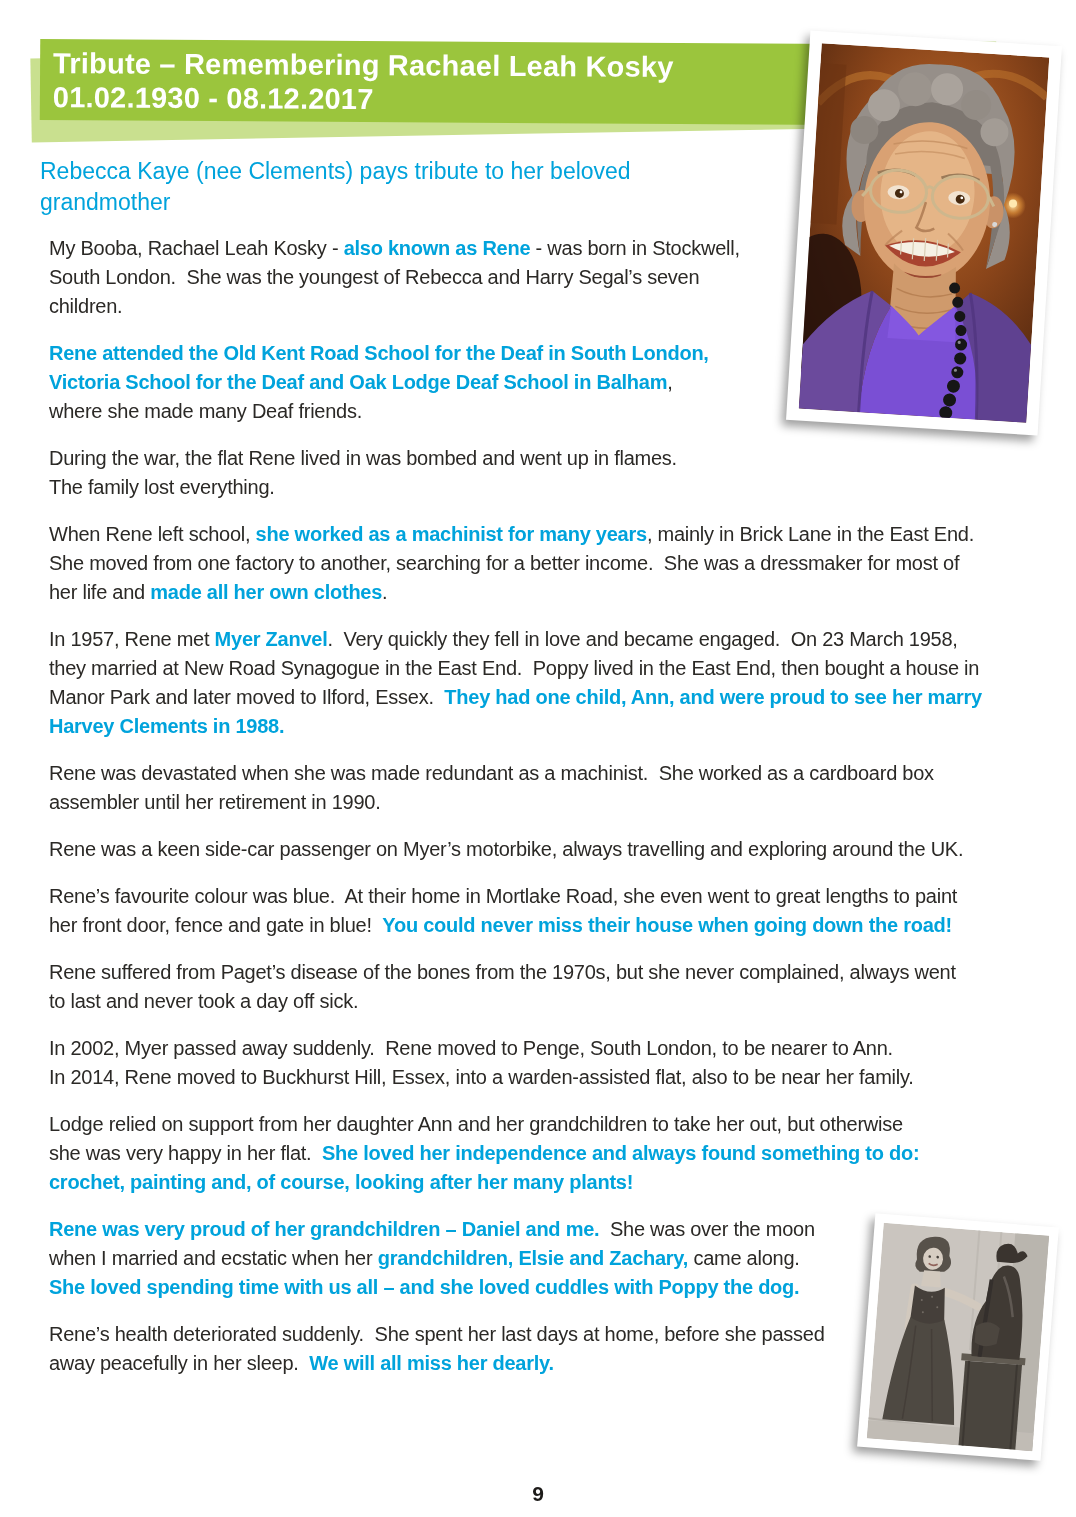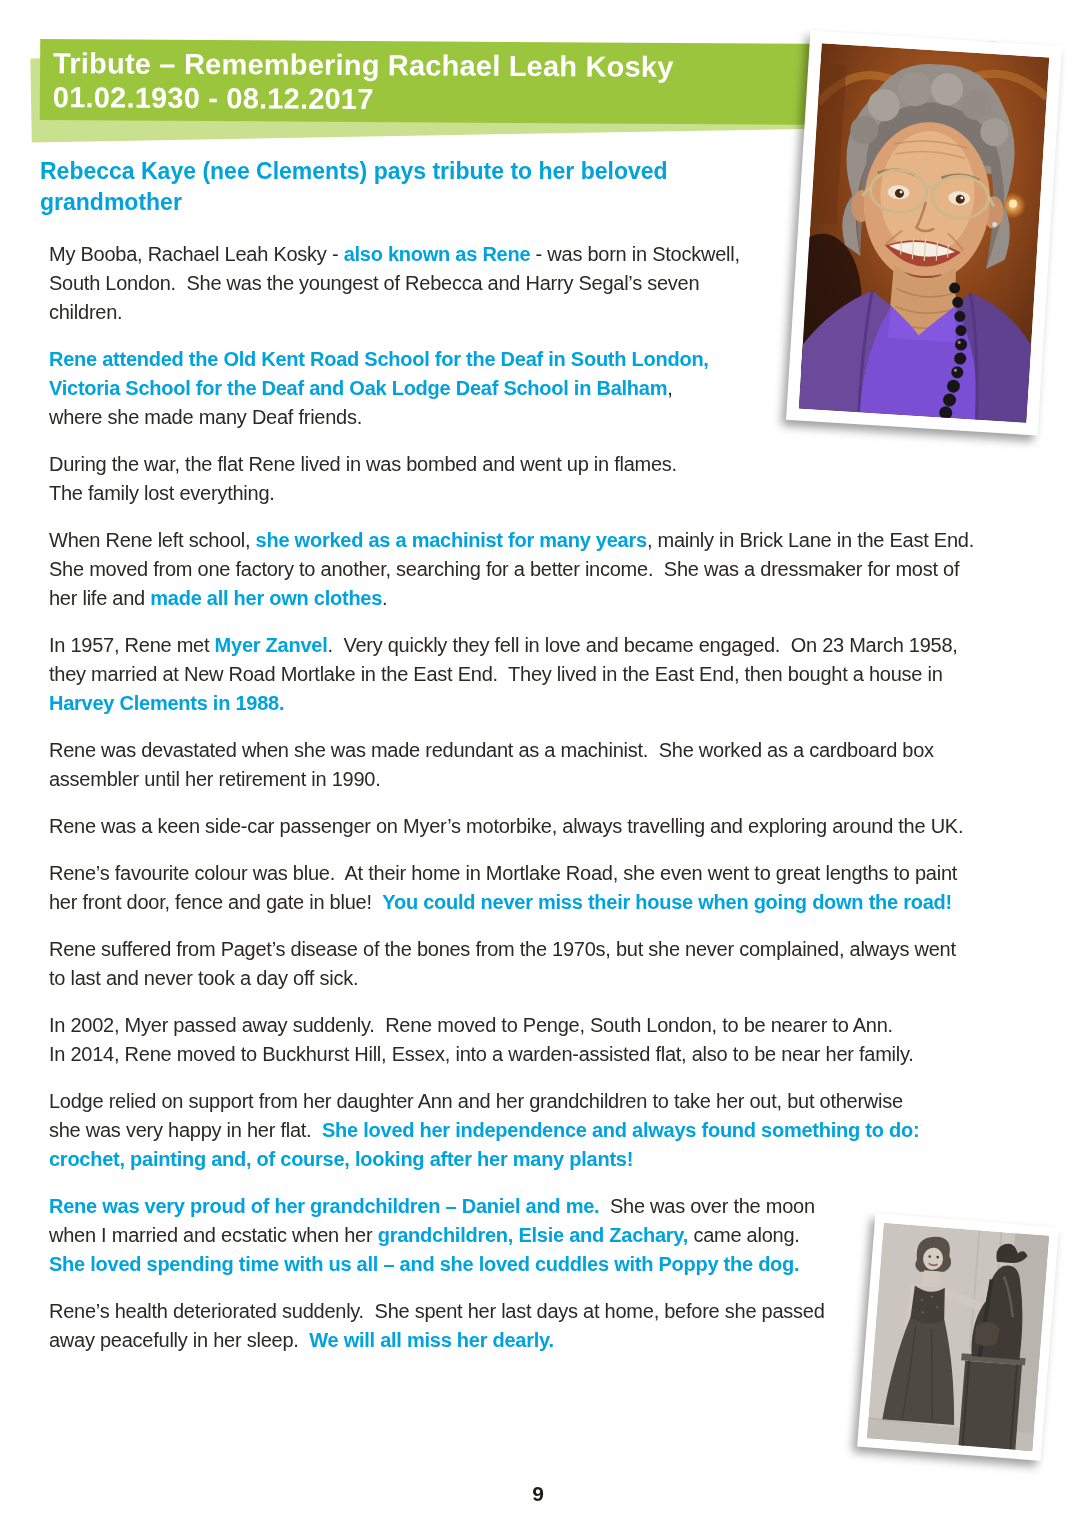--- a/index.html
+++ b/index.html
@@ -38,24 +38,24 @@
     letter-spacing:0.2px;
     padding:7px 0 0 13px;
     box-sizing:border-box;
   }
   
   .content{
     position:absolute;left:40px;top:156px;width:996px;z-index:1;
   }
   .subtitle{
     color:var(--cyan);
-    font-weight:700;
+    font-weight:400;
     font-size:23px;
     line-height:31px;
-    margin-bottom:22px;
+    margin-bottom:16px;
   }
   .para{margin:0 0 18px 0;}
   .line{
     display:block;
     white-space:pre-wrap;
     font-size:20px;
     line-height:29px;
     letter-spacing:-0.25px;
     margin-left:9px;
   }
@@ -205,21 +205,22 @@
           <div class="line"><span class="seg">During the war, the flat Rene lived in was bombed and went up in flames.</span></div>
           <div class="line"><span class="seg">The family lost everything.</span></div>
         </div>
         <div class="para">
           <div class="line"><span class="seg">When Rene left school, </span><span class="seg hl">she worked as a machinist for many years</span><span class="seg">, mainly in Brick Lane in the East End.</span></div>
           <div class="line"><span class="seg">She moved from one factory to another, searching for a better income.  She was a dressmaker for most of</span></div>
           <div class="line"><span class="seg">her life and </span><span class="seg hl">made all her own clothes</span><span class="seg">.</span></div>
         </div>
         <div class="para">
           <div class="line"><span class="seg">In 1957, Rene met </span><span class="seg hl">Myer Zanvel</span><span class="seg">.  Very quickly they fell in love and became engaged.  On 23 March 1958,</span></div>
-          <div class="line"><span class="seg">they married at New Road Mortlake in the East End.  They lived in the East End, then bought a house in</span></div>
+          <div class="line"><span class="seg">they married at New Road Synagogue in the East End.  Poppy lived in the East End, then bought a house in</span></div>
+          <div class="line"><span class="seg">Manor Park and later moved to Ilford, Essex.  </span><span class="seg hl">They had one child, Ann, and were proud to see her marry</span></div>
           <div class="line"><span class="seg hl">Harvey Clements in 1988.</span></div>
         </div>
         <div class="para">
           <div class="line"><span class="seg">Rene was devastated when she was made redundant as a machinist.  She worked as a cardboard box</span></div>
           <div class="line"><span class="seg">assembler until her retirement in 1990.</span></div>
         </div>
         <div class="para">
           <div class="line"><span class="seg">Rene was a keen side-car passenger on Myer’s motorbike, always travelling and exploring around the UK.</span></div>
         </div>
         <div class="para">

